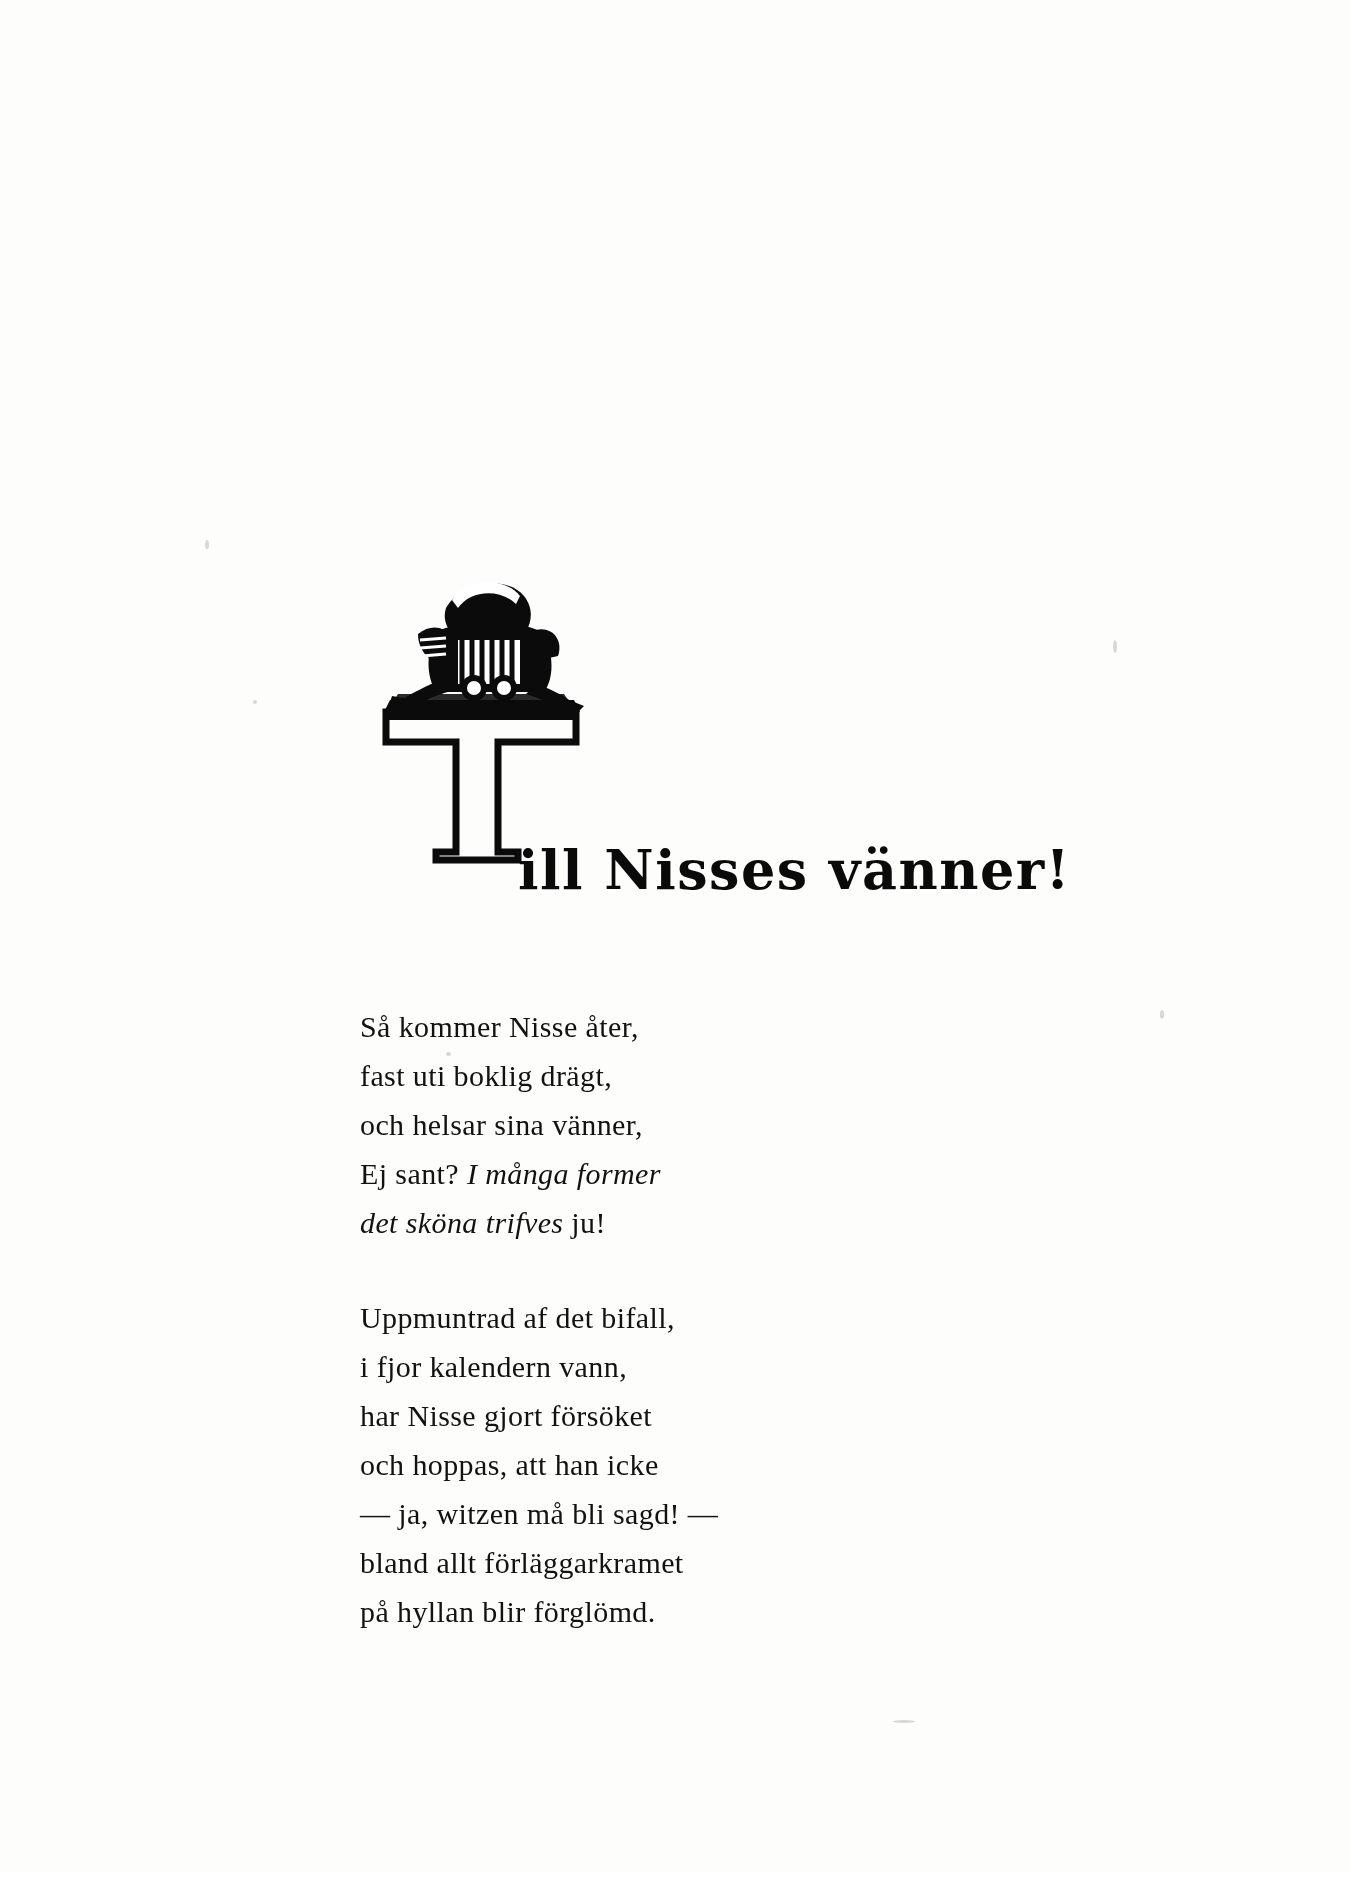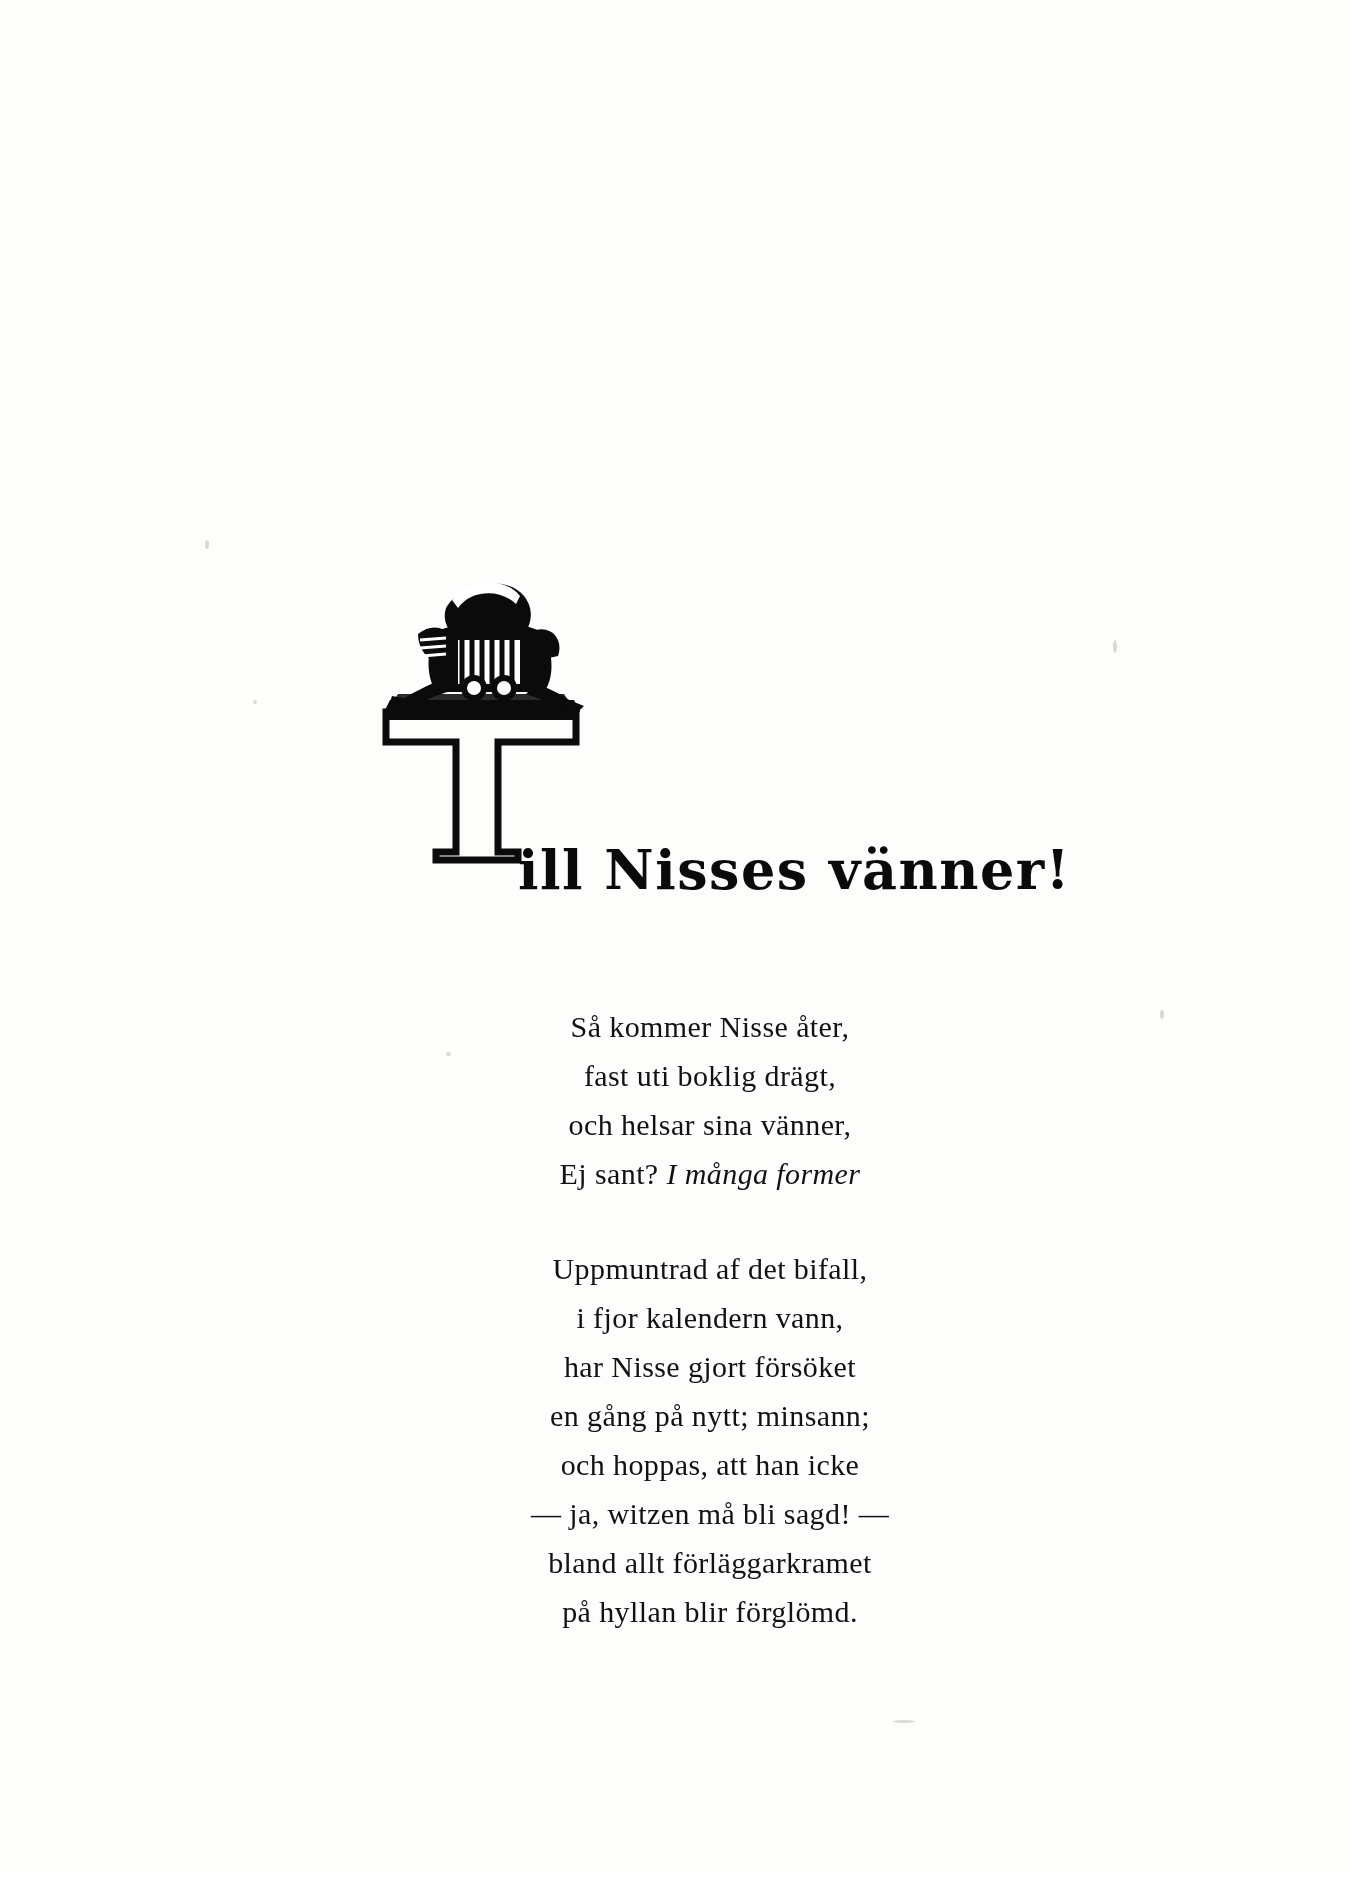--- a/index.html
+++ b/index.html
@@ -53,21 +53,20 @@
 
   
   .poem {
     position: absolute;
     left: 360px;
     top: 1002px;
     width: 700px;
   }
   .stanza {
     margin: 0 0 46px 0;
-    text-align: center;
   }
   .line {
     font-size: 30px;
     line-height: 49px;
     white-space: pre;
     color: #121212;
     letter-spacing: 0.4px;
   }
   .line .ital {
     font-style: italic;
@@ -145,26 +144,26 @@
 </div>
 
 <div class="title">ill Nisses vänner!</div>
 
 <div class="poem">
     <div class="stanza">
       <div class="line">Så kommer Nisse åter,</div>
       <div class="line">fast uti boklig drägt,</div>
       <div class="line">och helsar sina vänner,</div>
       <div class="line">Ej sant? <span class="ital">I många former</span></div>
+      <div class="line"><span class="ital">det sköna trifves</span> ju!</div>
     </div>
     <div class="stanza">
       <div class="line">Uppmuntrad af det bifall,</div>
       <div class="line">i fjor kalendern vann,</div>
       <div class="line">har Nisse gjort försöket</div>
-      <div class="line">en gång på nytt; minsann;</div>
       <div class="line">och hoppas, att han icke</div>
       <div class="line">— ja, witzen må bli sagd! —</div>
       <div class="line">bland allt förläggarkramet</div>
       <div class="line">på hyllan blir förglömd.</div>
     </div>
   </div>
 
 <div class="clip-mask"></div>
 
 </body></html>

